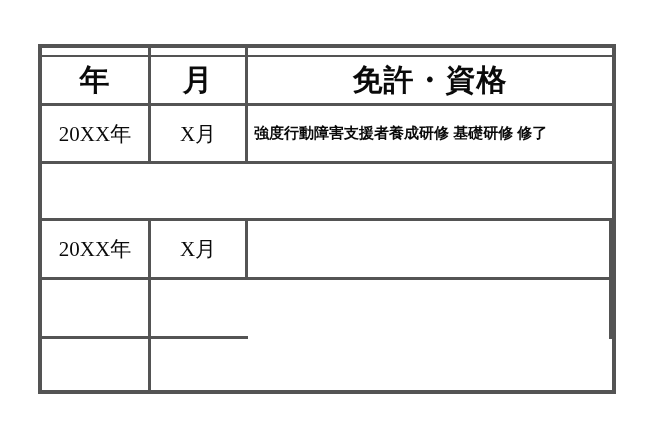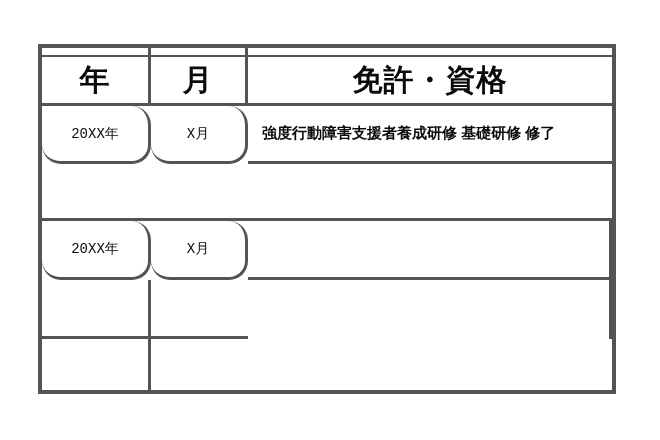--- a/index.html
+++ b/index.html
@@ -47,27 +47,26 @@
     grid-column: 1 / -1;
     border-right: none;
   }
   .hdr {
     font-weight: bold;
     font-size: 30px;
     letter-spacing: 1px;
     font-family: "Liberation Serif", serif;
   }
   .ym {
-    font-size: 14px;
-    font-family: Liberation Mono, monospace;
-    border-radius: 19px;
+    font-size: 21px;
+    font-family: Liberation Serif, serif;
   }
   .lic {
     justify-content: flex-start;
-    padding-left: 14px;
+    padding-left: 6px;
     font-weight: bold;
     font-size: 15px;
     font-family: "Liberation Sans", sans-serif;
   }
 </style>
 </head>
 <body>
 
 <div class="page">
   <div class="qual-table">

